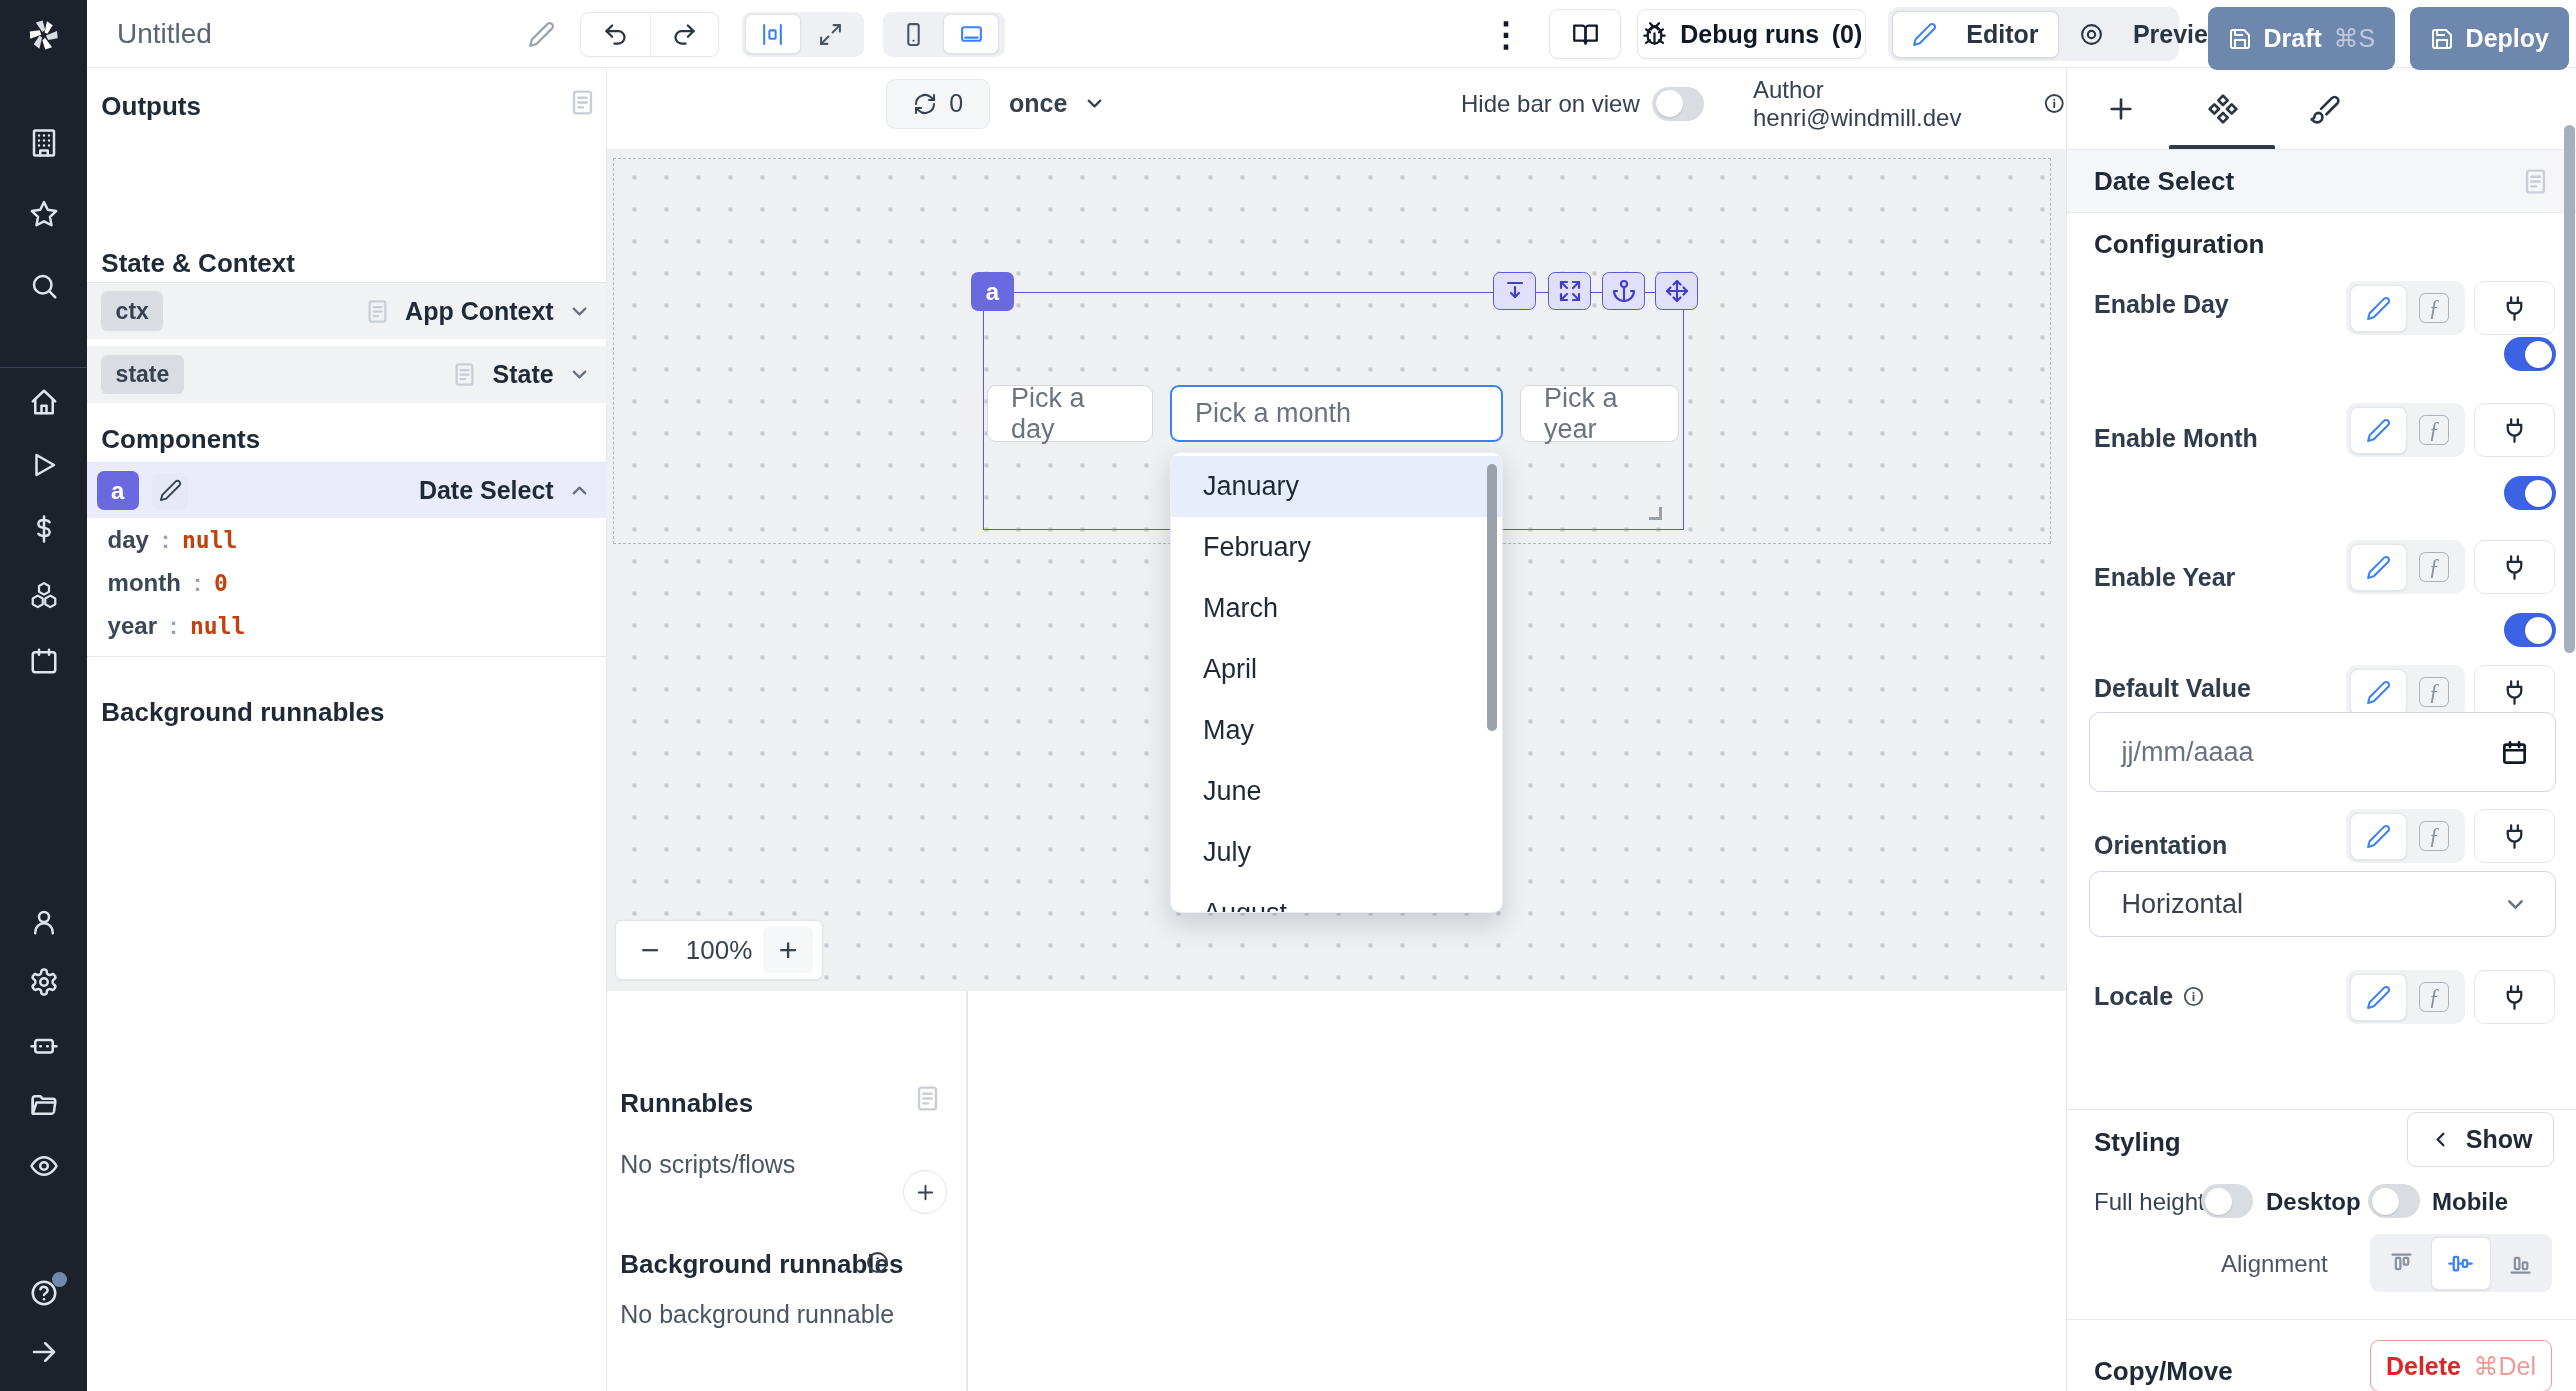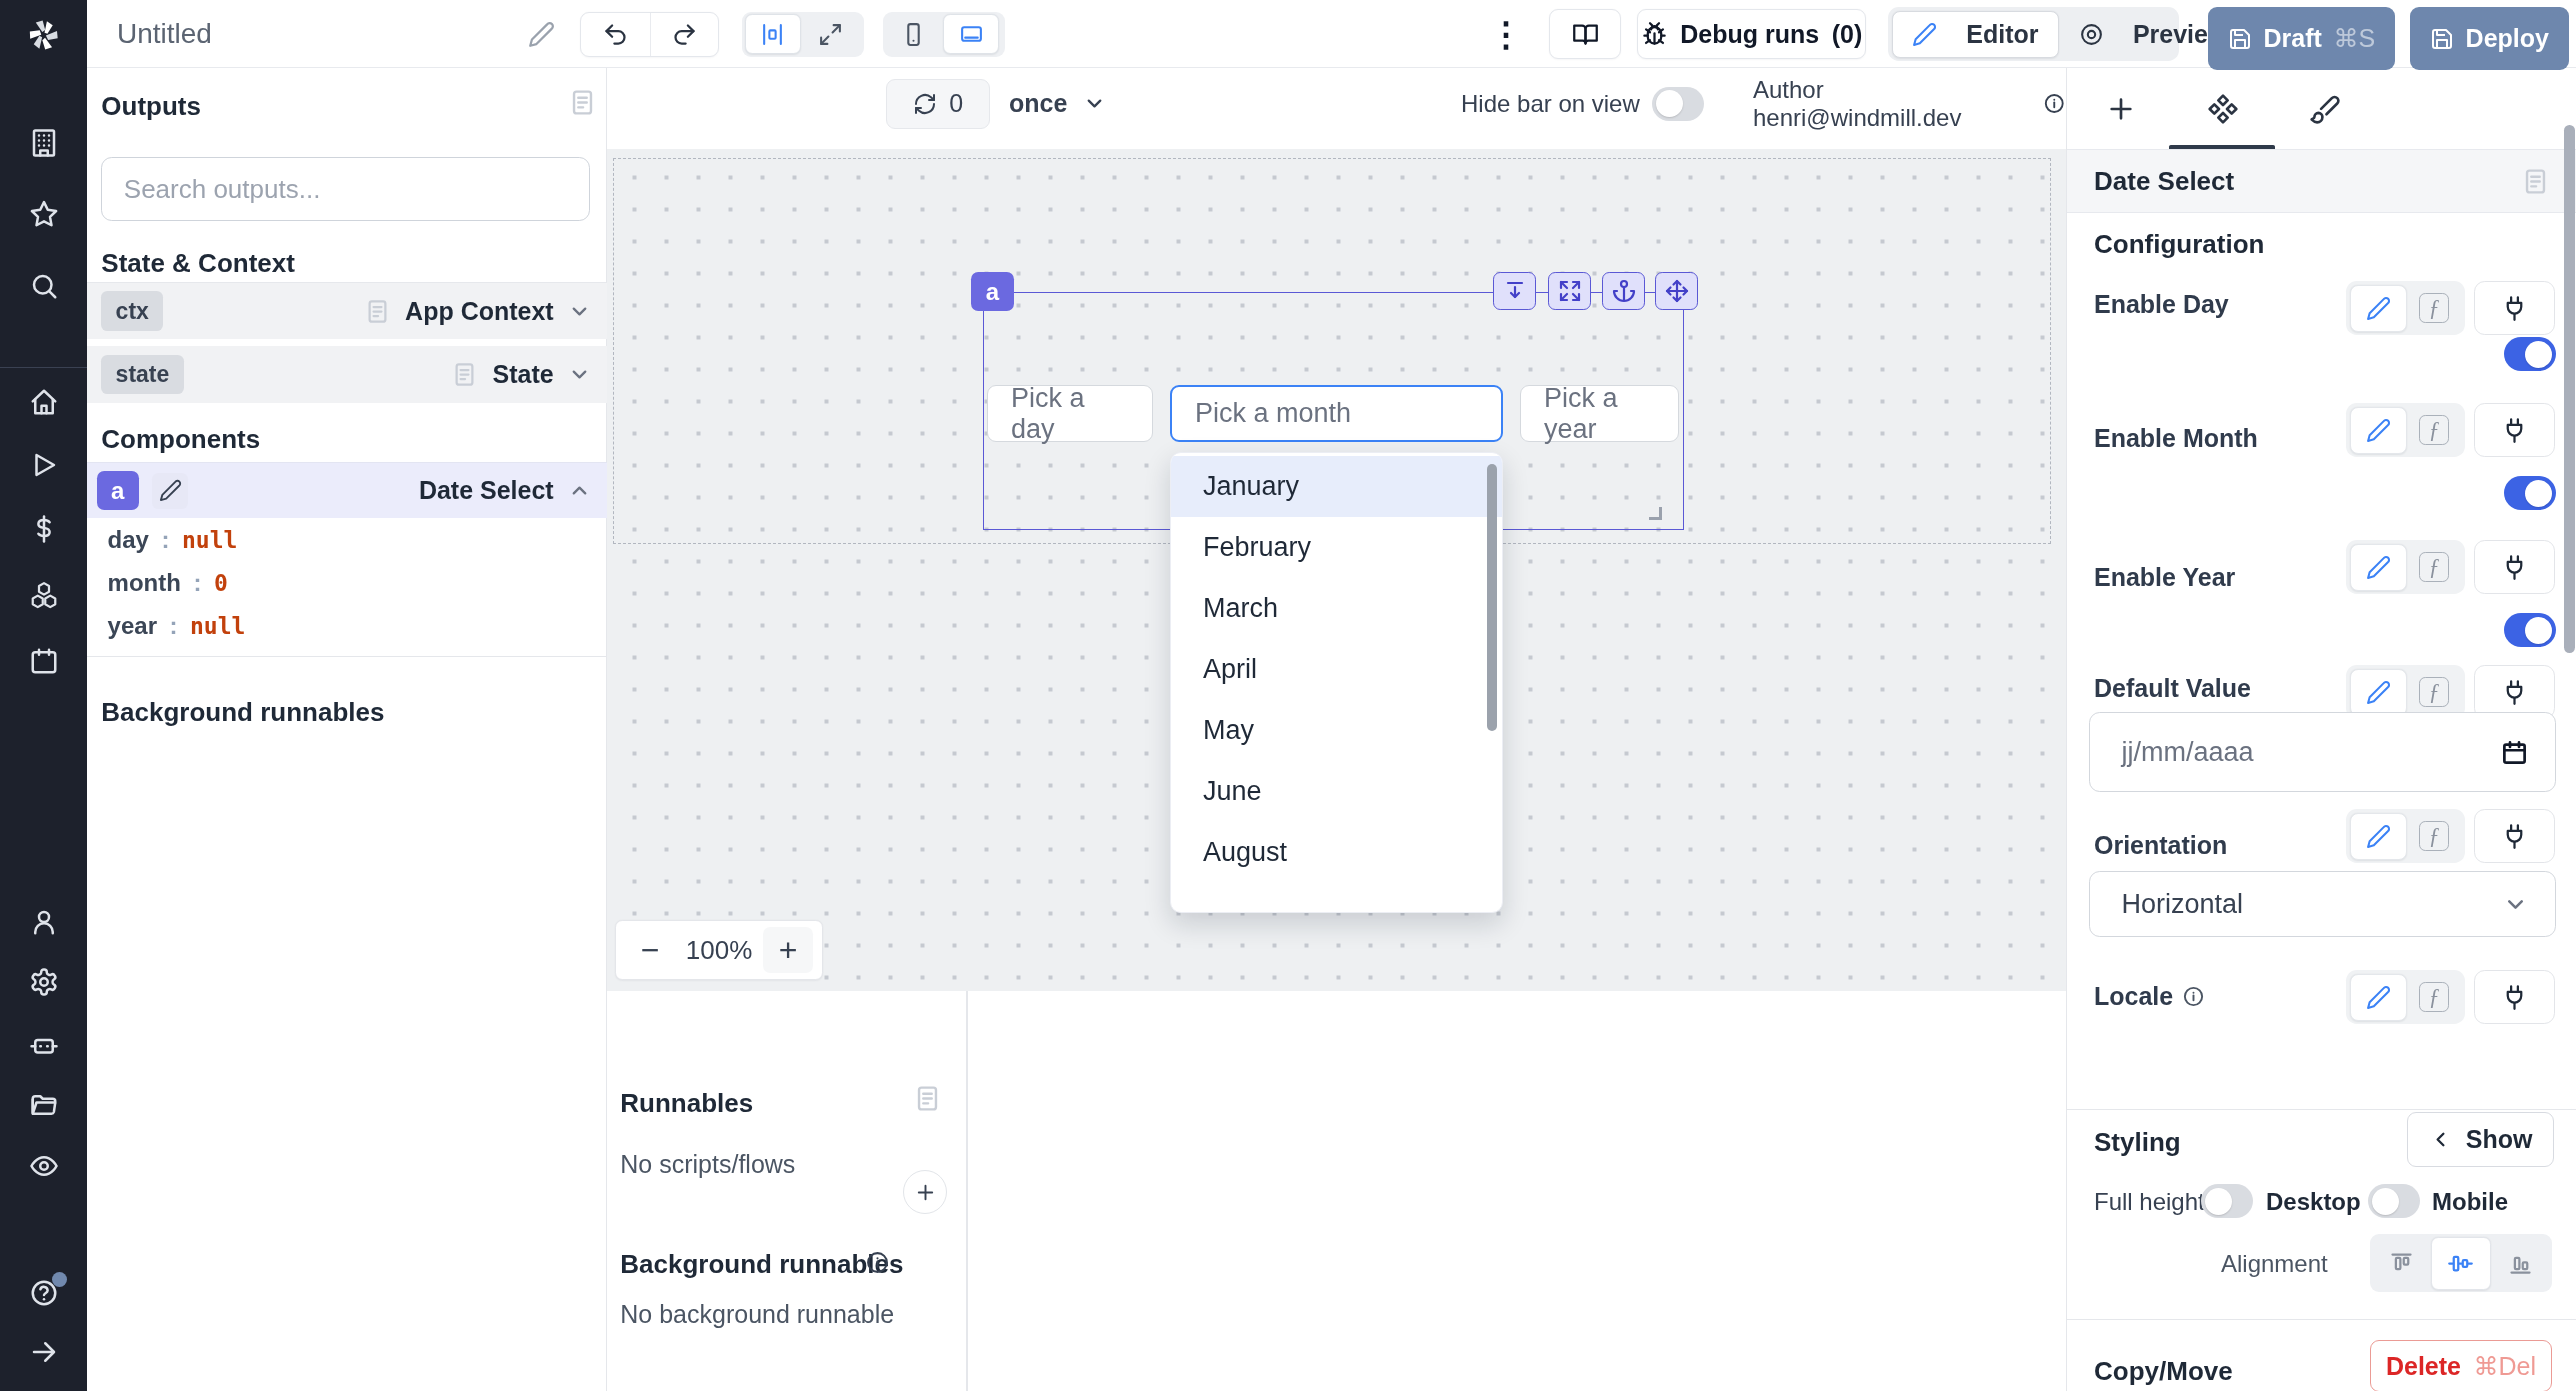--- a/index.html
+++ b/index.html
@@ -343,23 +343,20 @@
 
 <div class="left-panel">
   <div class="lp-h" style="top:23px">Outputs</div>
   <span class="doc-ic" style="position:absolute; left:481px; top:19.7px">
       <svg viewBox="0 0 24 24" fill="none" stroke="currentColor" stroke-width="2" stroke-linecap="round" width="29" height="29">
         <rect x="5" y="3" width="14" height="18" rx="2"></rect>
         <path d="M8.5 8h7M8.5 12h7M8.5 16h4"></path>
       </svg>
     </span>
 
-  <div class="search-box">
-    <input type="text" placeholder="Search outputs..." style="">
-  </div>
 
   <div class="lp-h" style="top:180px">State &amp; Context</div>
 
   <div class="kv-row" style="top:214px; height:57px; border-top:0.9px solid #e6e8ec">
     <span class="chip">ctx</span>
     <span class="kv-right">
       <span class="doc-ic">
           <svg viewBox="0 0 24 24" fill="none" stroke="currentColor" stroke-width="2" stroke-linecap="round" width="27" height="27">
             <rect x="5" y="3" width="14" height="18" rx="2"></rect>
             <path d="M8.5 8h7M8.5 12h7M8.5 16h4"></path>
@@ -517,20 +514,21 @@
       </div>
     <div class="resize-corner"></div>
 
     <div class="dropdown">
       <div class="dd-item hl">January</div>
       <div class="dd-item">February</div>
       <div class="dd-item">March</div>
       <div class="dd-item">April</div>
       <div class="dd-item">May</div>
       <div class="dd-item">June</div>
+      <div class="dd-item">July</div>
       <div class="dd-item">August</div>
       <div class="dd-scroll"></div>
     </div>
 
     <div class="zoom-ctl">
       <span class="zbtn">−</span>
       <span class="zlevel">100%</span>
       <span class="zbtn plus">+</span>
     </div>
   </div>

